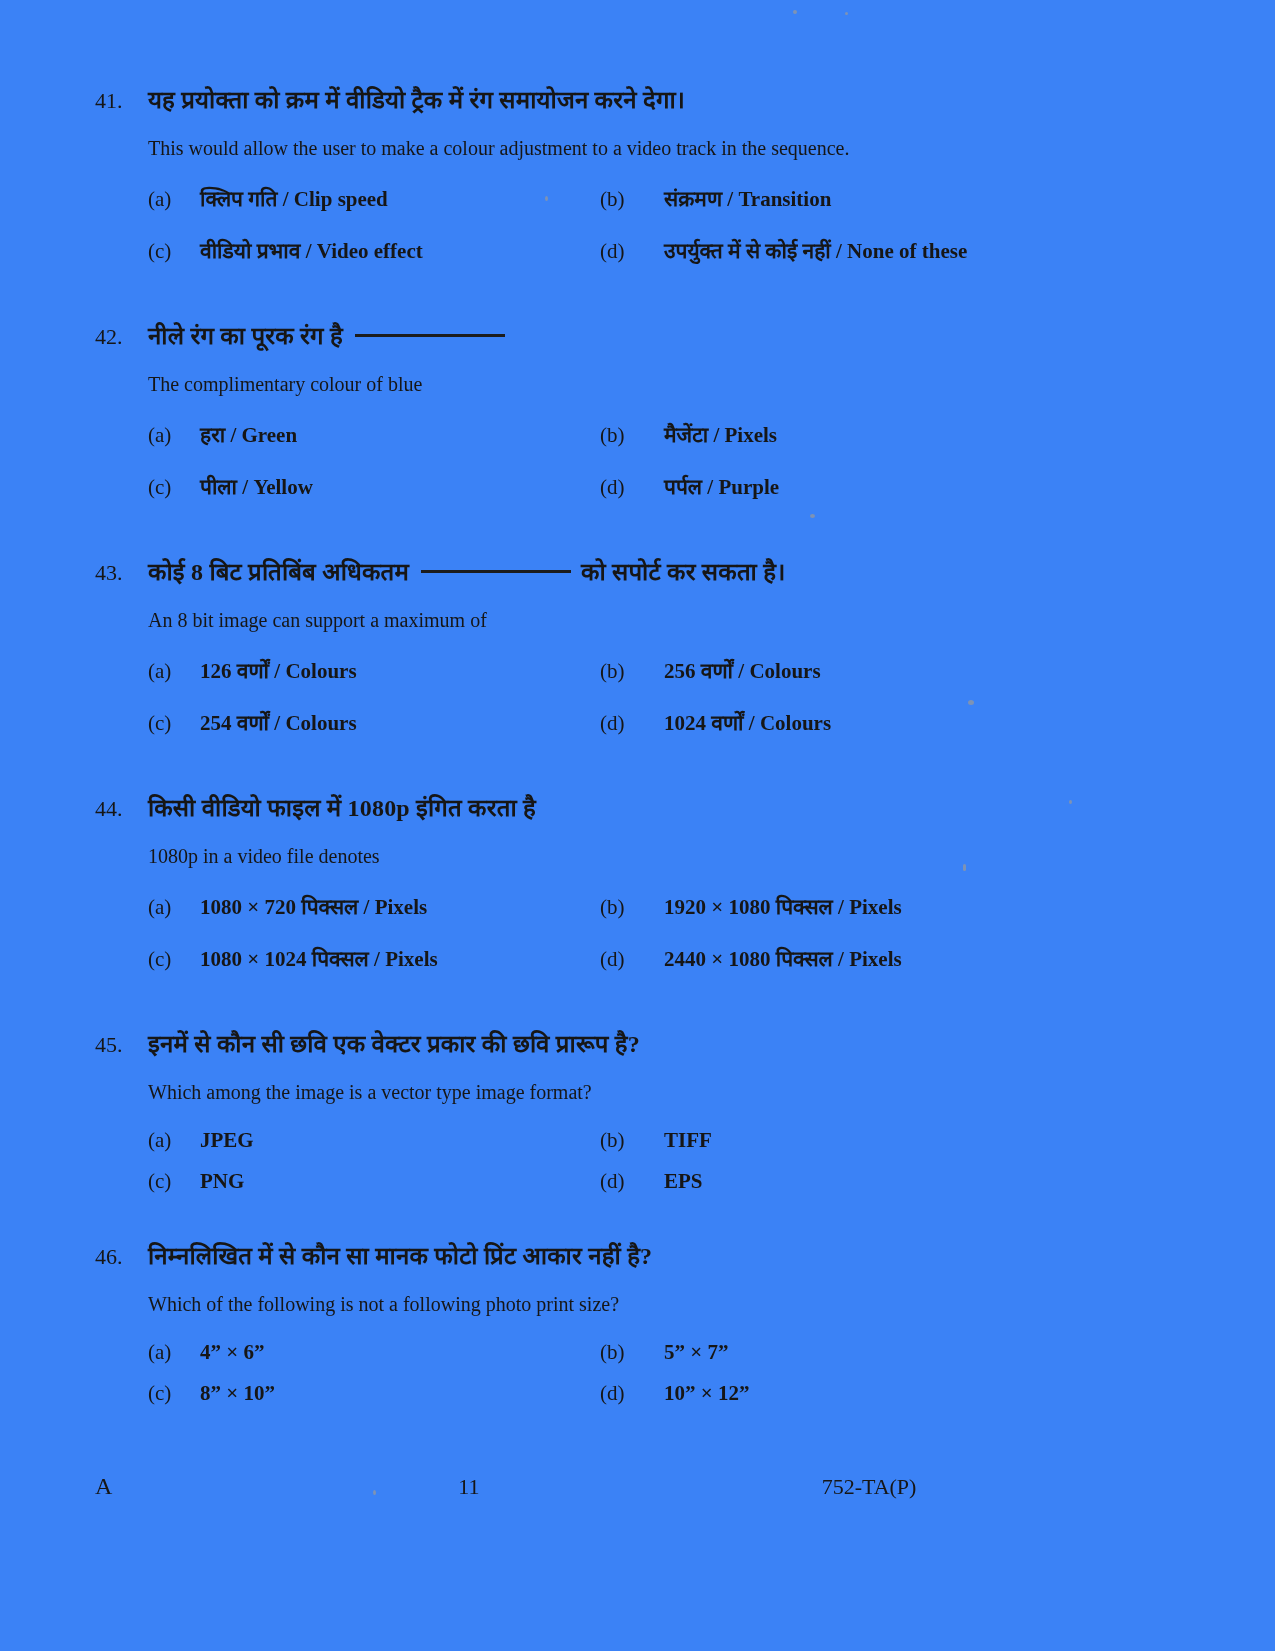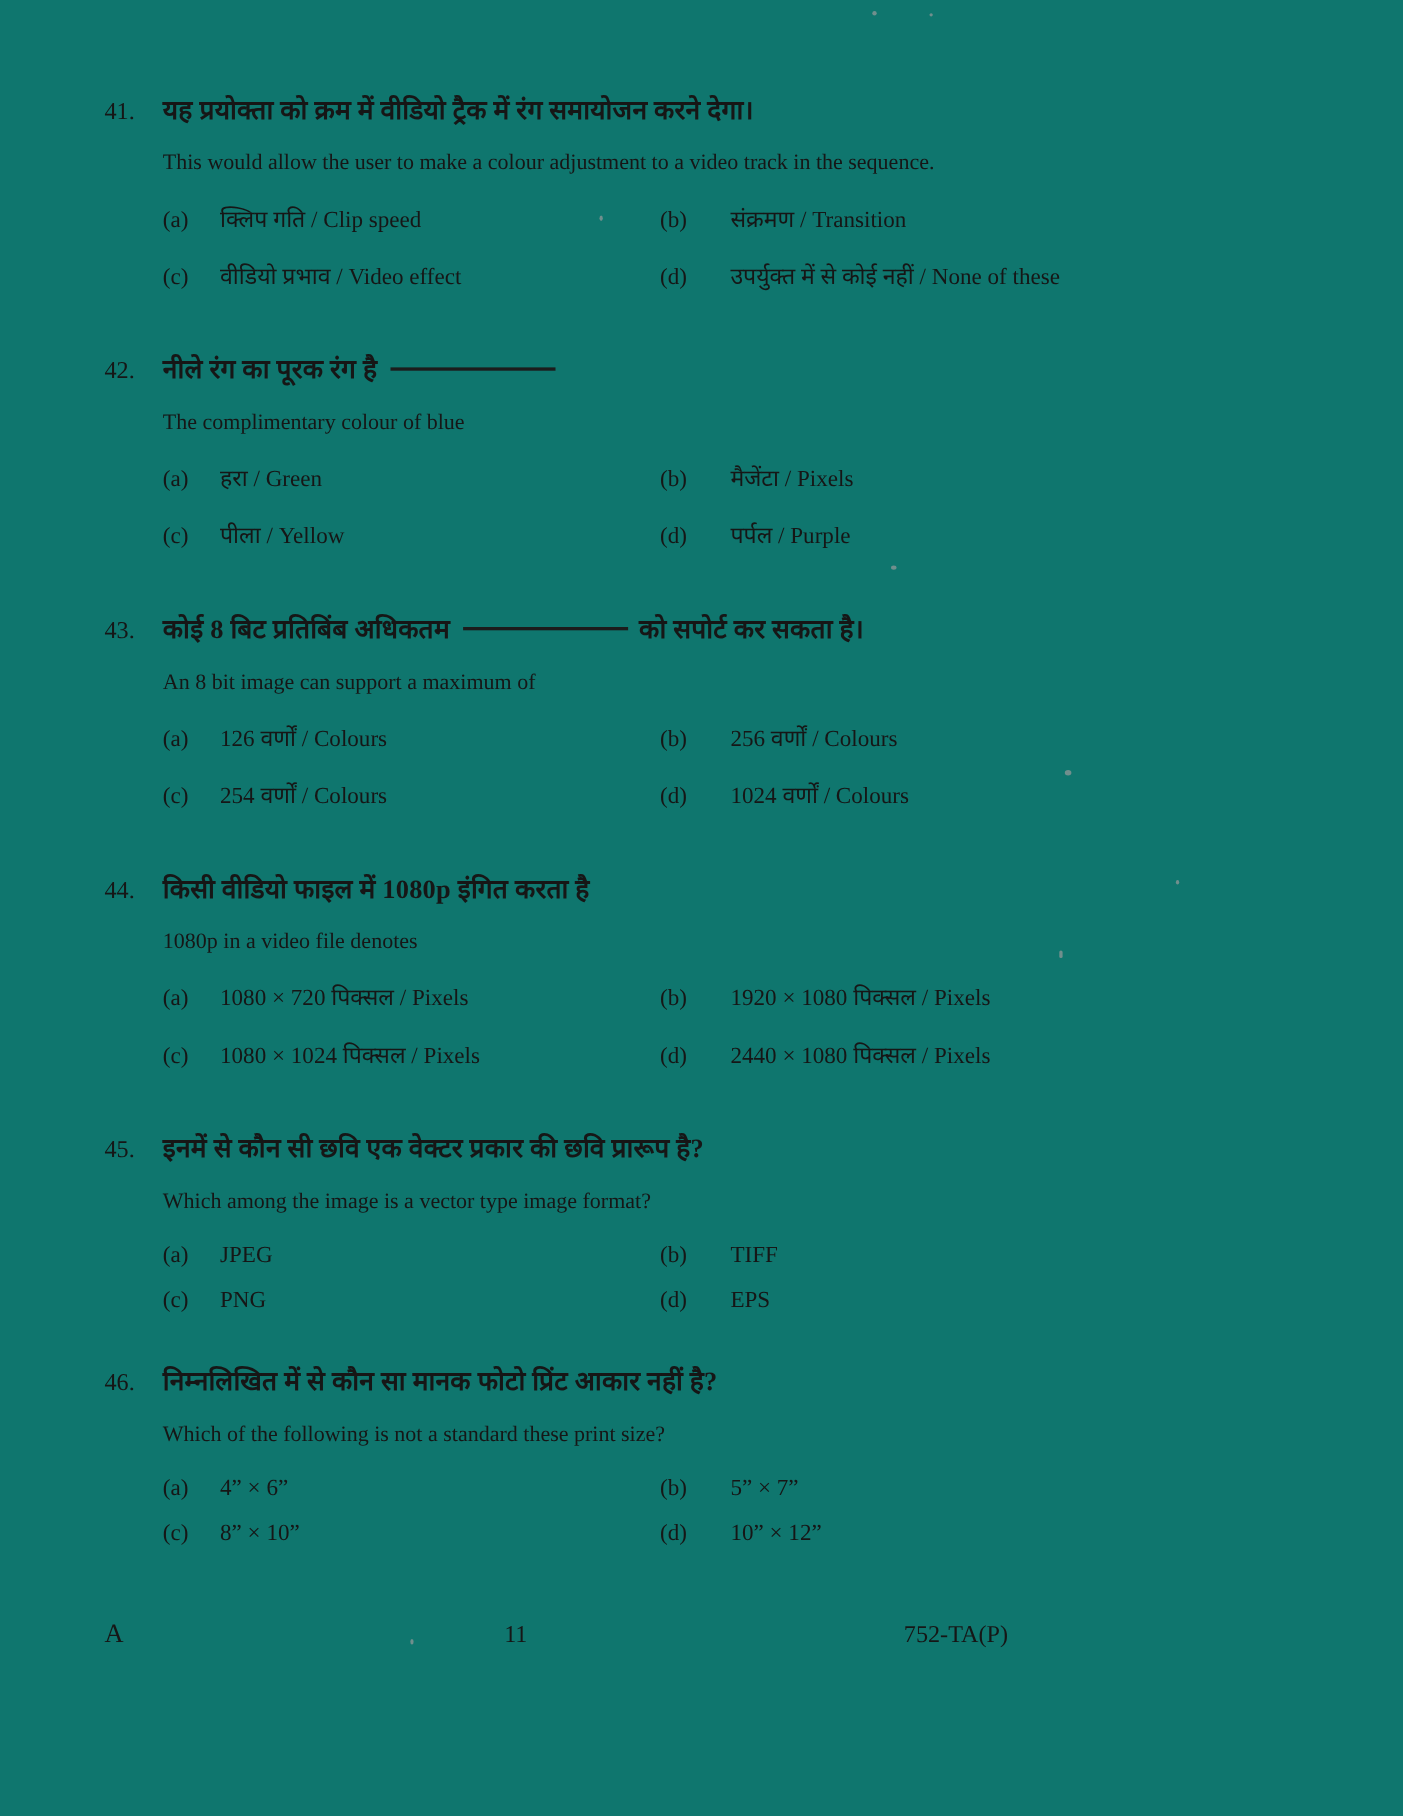--- a/index.html
+++ b/index.html
@@ -1,20 +1,20 @@
 <!DOCTYPE html>
 <html><head>
 <meta charset="utf-8">
 <style>
   html,body{margin:0;padding:0;background:#e8e8e8;}
   .page{
     position:relative;
     width:1275px;height:1651px;
     margin:0 auto;
-    background:#0f766e;
+    background:#3b82f6;
     color:#161616;
     font-family:"Liberation Serif","DejaVu Serif",serif;
     box-sizing:border-box;
     padding:82px 75px 0 95px;
     overflow:hidden;
   }
   .question{margin-bottom:54px;}
   .question.tight{margin-bottom:44px;}
   .q-head{display:flex;align-items:baseline;}
   .q-num{flex:none;width:53px;font-size:22px;}
@@ -23,21 +23,21 @@
   .options{
     margin:24px 0 0 53px;
     display:grid;
     grid-template-columns:452px auto;
     row-gap:24px;
   }
   .tight .options{row-gap:16px;}
   .option{display:flex;align-items:baseline;font-size:21px;}
   .opt-letter{flex:none;width:52px;}
   .option.col2 .opt-letter{width:64px;}
-  .opt-text{white-space:nowrap;}
+  .opt-text{white-space:nowrap;font-weight:bold;}
   .blank-line{
     display:inline-block;width:150px;height:0;
     border-bottom:3px solid #1c1c1c;
     vertical-align:middle;margin:0 10px 6px 12px;
   }
   .footer{
     position:absolute;left:95px;right:90px;top:1473px;
     display:flex;align-items:baseline;font-size:22px;
   }
   .footer-left{flex:1;text-align:left;font-size:24px;}
@@ -185,21 +185,21 @@
         <span class="opt-text">EPS</span>
       </div>
     </div>
   </div>
 
   <div class="question tight">
     <div class="q-head">
       <span class="q-num">46.</span>
       <span class="q-hindi">निम्नलिखित में से कौन सा मानक फोटो प्रिंट आकार नहीं है?</span>
     </div>
-    <div class="q-english">Which of the following is not a standard these print size?</div>
+    <div class="q-english">Which of the following is not a following photo print size?</div>
     <div class="options">
       <div class="option">
         <span class="opt-letter">(a)</span>
         <span class="opt-text">4” × 6”</span>
       </div>
       <div class="option col2">
         <span class="opt-letter">(b)</span>
         <span class="opt-text">5” × 7”</span>
       </div>
       <div class="option">

